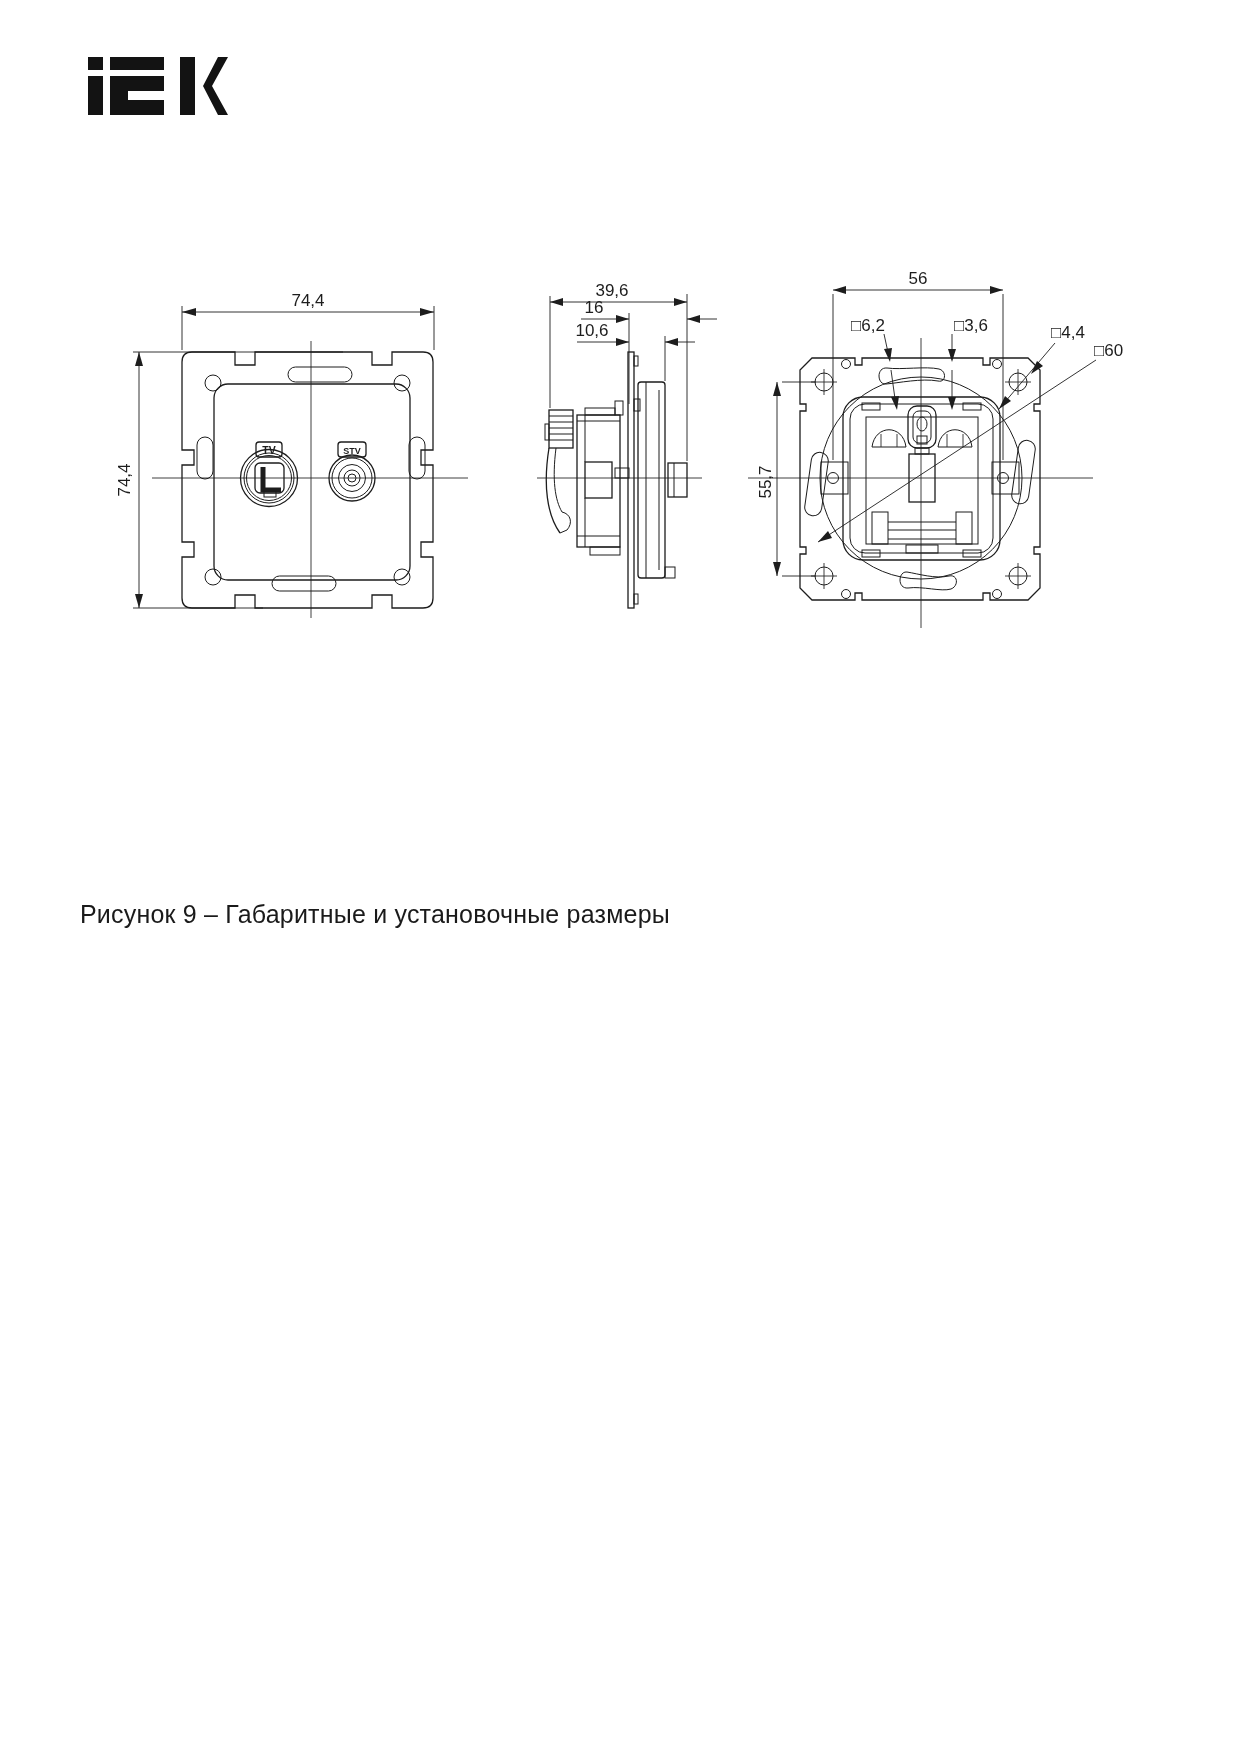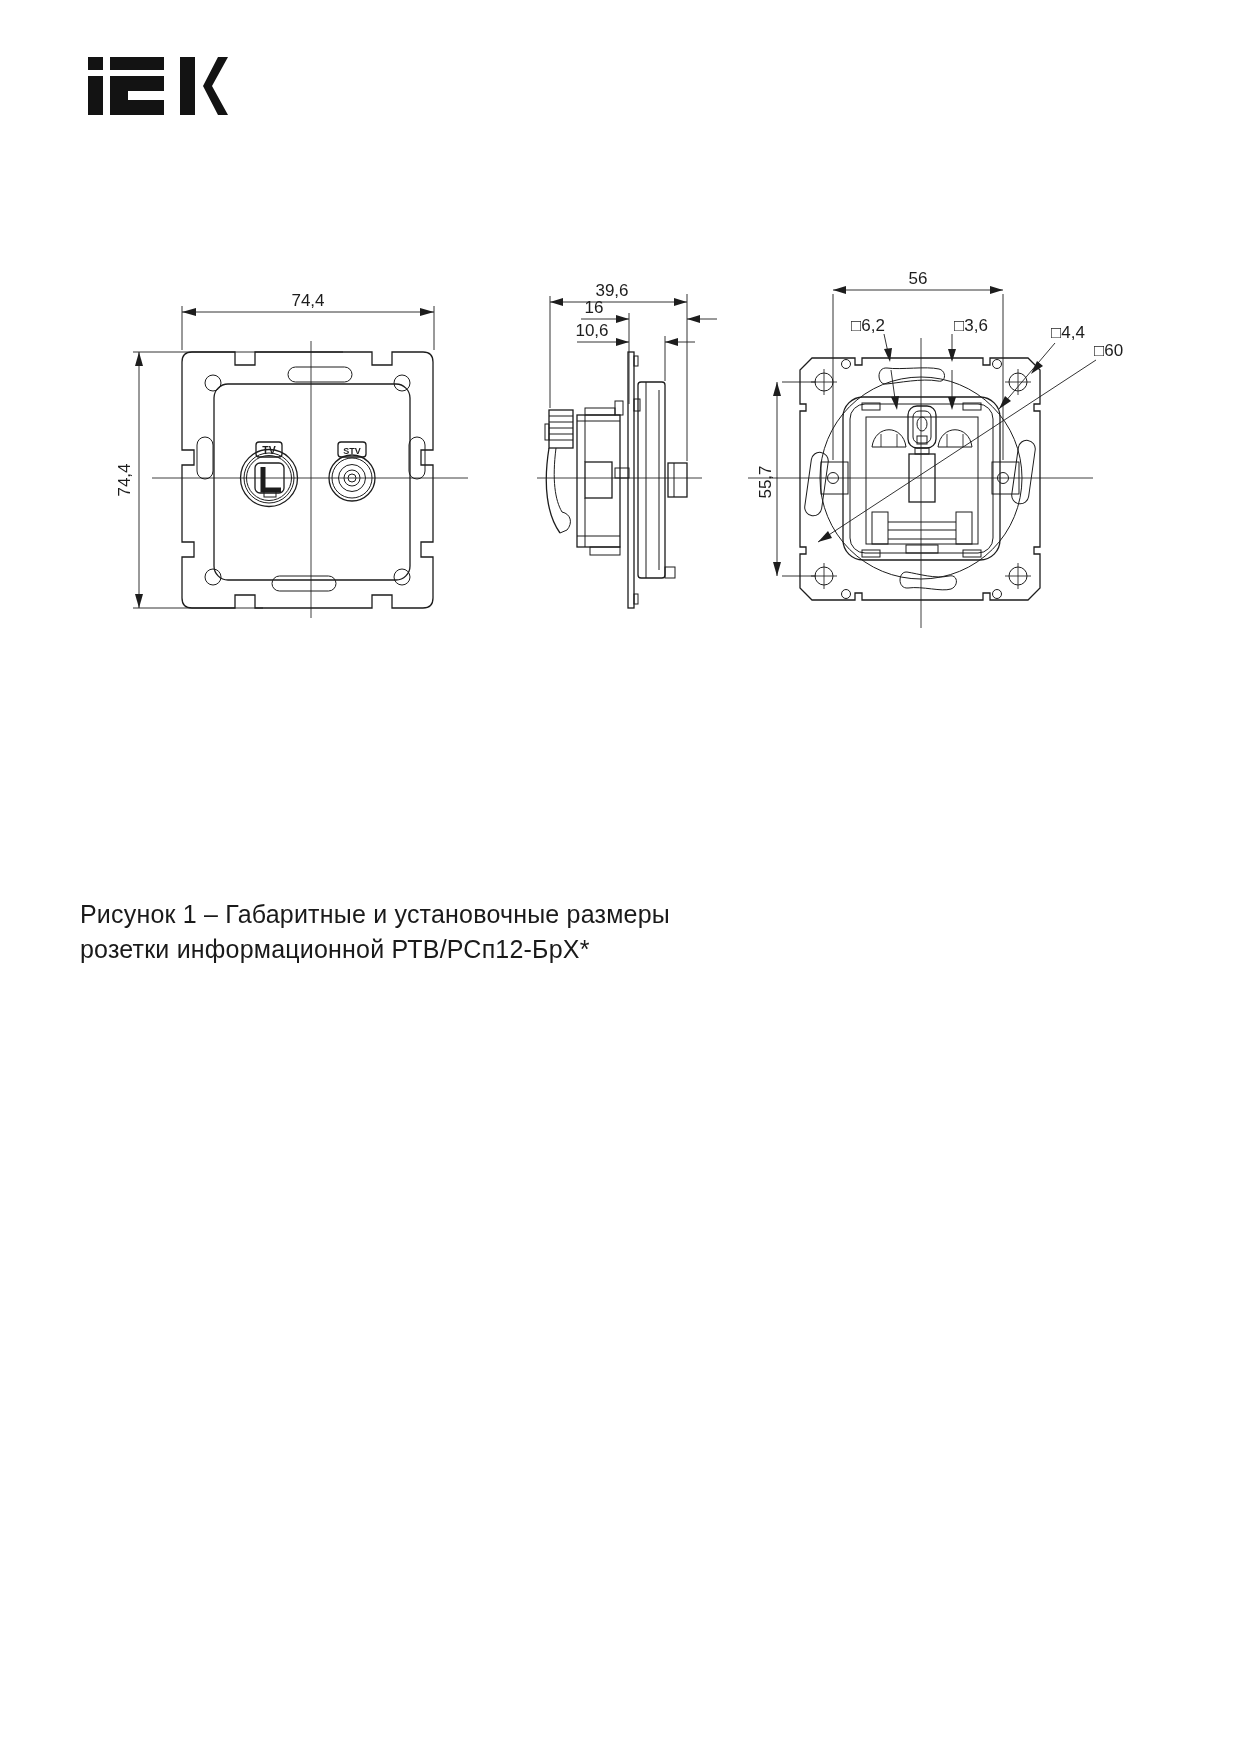--- a/index.html
+++ b/index.html
@@ -304,17 +304,16 @@
 
       <g>
         <line class="dim" x1="1096" y1="360" x2="818" y2="542"></line>
         <polygon class="ah" points="818,542 828,531 832,538"></polygon>
         <text x="1094" y="356">□60</text>
       </g>
     </g>
   </svg>
 
   <div class="caption">
-    <div>Рисунок 1 – Габаритные и установочные размеры</div>
-    <div>розетки информационной РТВ/РСп12-БрХ*</div>
+    <div>Рисунок 9 – Габаритные и установочные размеры</div>
   </div>
 
 </div>
 
 </body></html>

